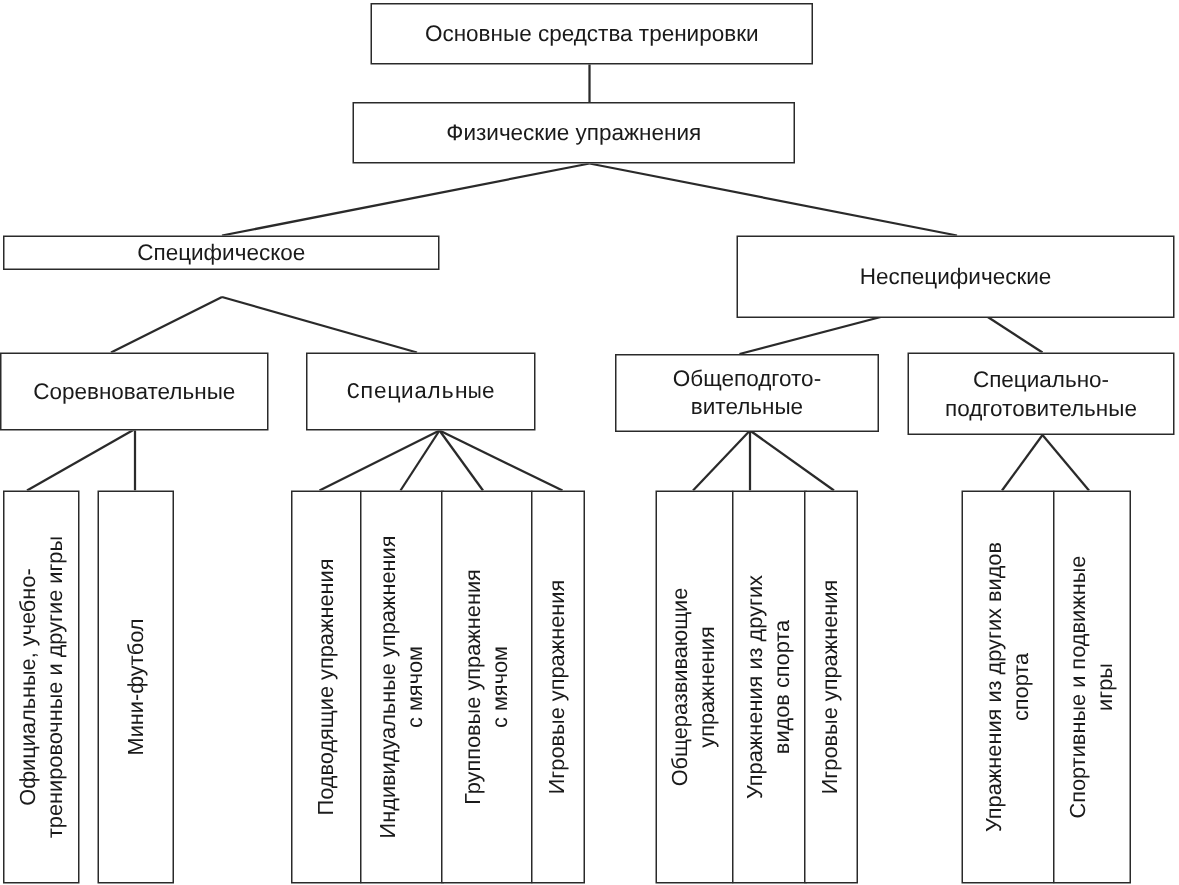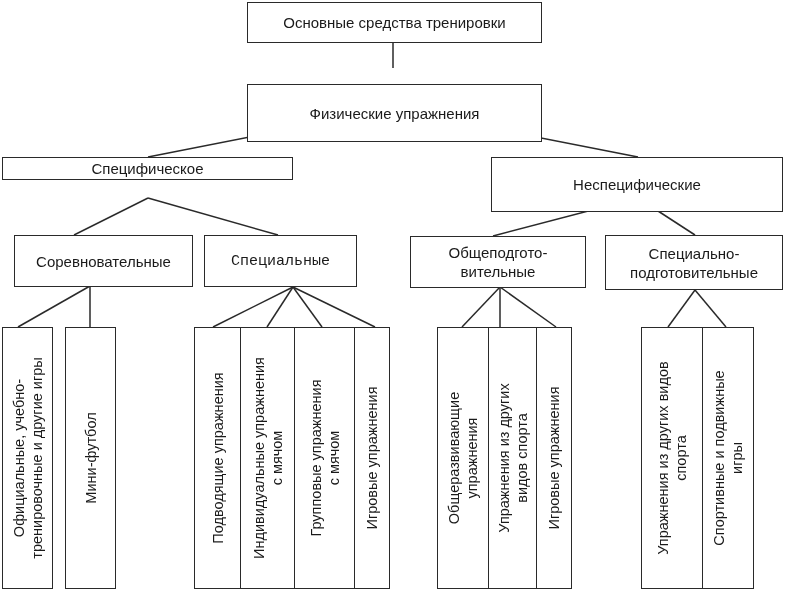--- a/index.html
+++ b/index.html
@@ -36,32 +36,32 @@
     <line x1="500" y1="287" x2="500" y2="327"></line>
     <line x1="500" y1="287" x2="556" y2="327"></line>
     <line x1="695" y1="290" x2="668" y2="327"></line>
     <line x1="695" y1="290" x2="726" y2="327"></line>
   </g>
 </svg>
 
 <div class="box" style="left:247px;top:2px;width:295px;height:41px;">
   <span>Основные средства тренировки</span>
 </div>
-<div class="box" style="left:247px;top:68px;width:295px;height:58px;margin-top:16px;">
+<div class="box" style="left:235px;top:68px;width:295px;height:41px;">
   <span>Физические упражнения</span>
 </div>
 
 <div class="box" style="left:2px;top:157px;width:291px;height:23px;">
   <span>Специфическое</span>
 </div>
 <div class="box" style="left:491px;top:157px;width:292px;height:55px;">
   <span>Неспецифические</span>
 </div>
 
-<div class="box" style="left:14px;top:235px;width:179px;height:52px;">
+<div class="box" style="left:0;top:235px;width:179px;height:52px;">
   <span>Соревновательные</span>
 </div>
 <div class="box" style="left:204px;top:235px;width:153px;height:52px;font-family:Liberation Mono, monospace;">
   <span>Специальные</span>
 </div>
 <div class="box" style="left:410px;top:236px;width:176px;height:52px;white-space:pre-line;justify-content:center;">
   <span>Общеподгото-
 вительные</span>
 </div>
 <div class="box" style="left:605px;top:235px;width:178px;height:55px;white-space:pre-line;">

